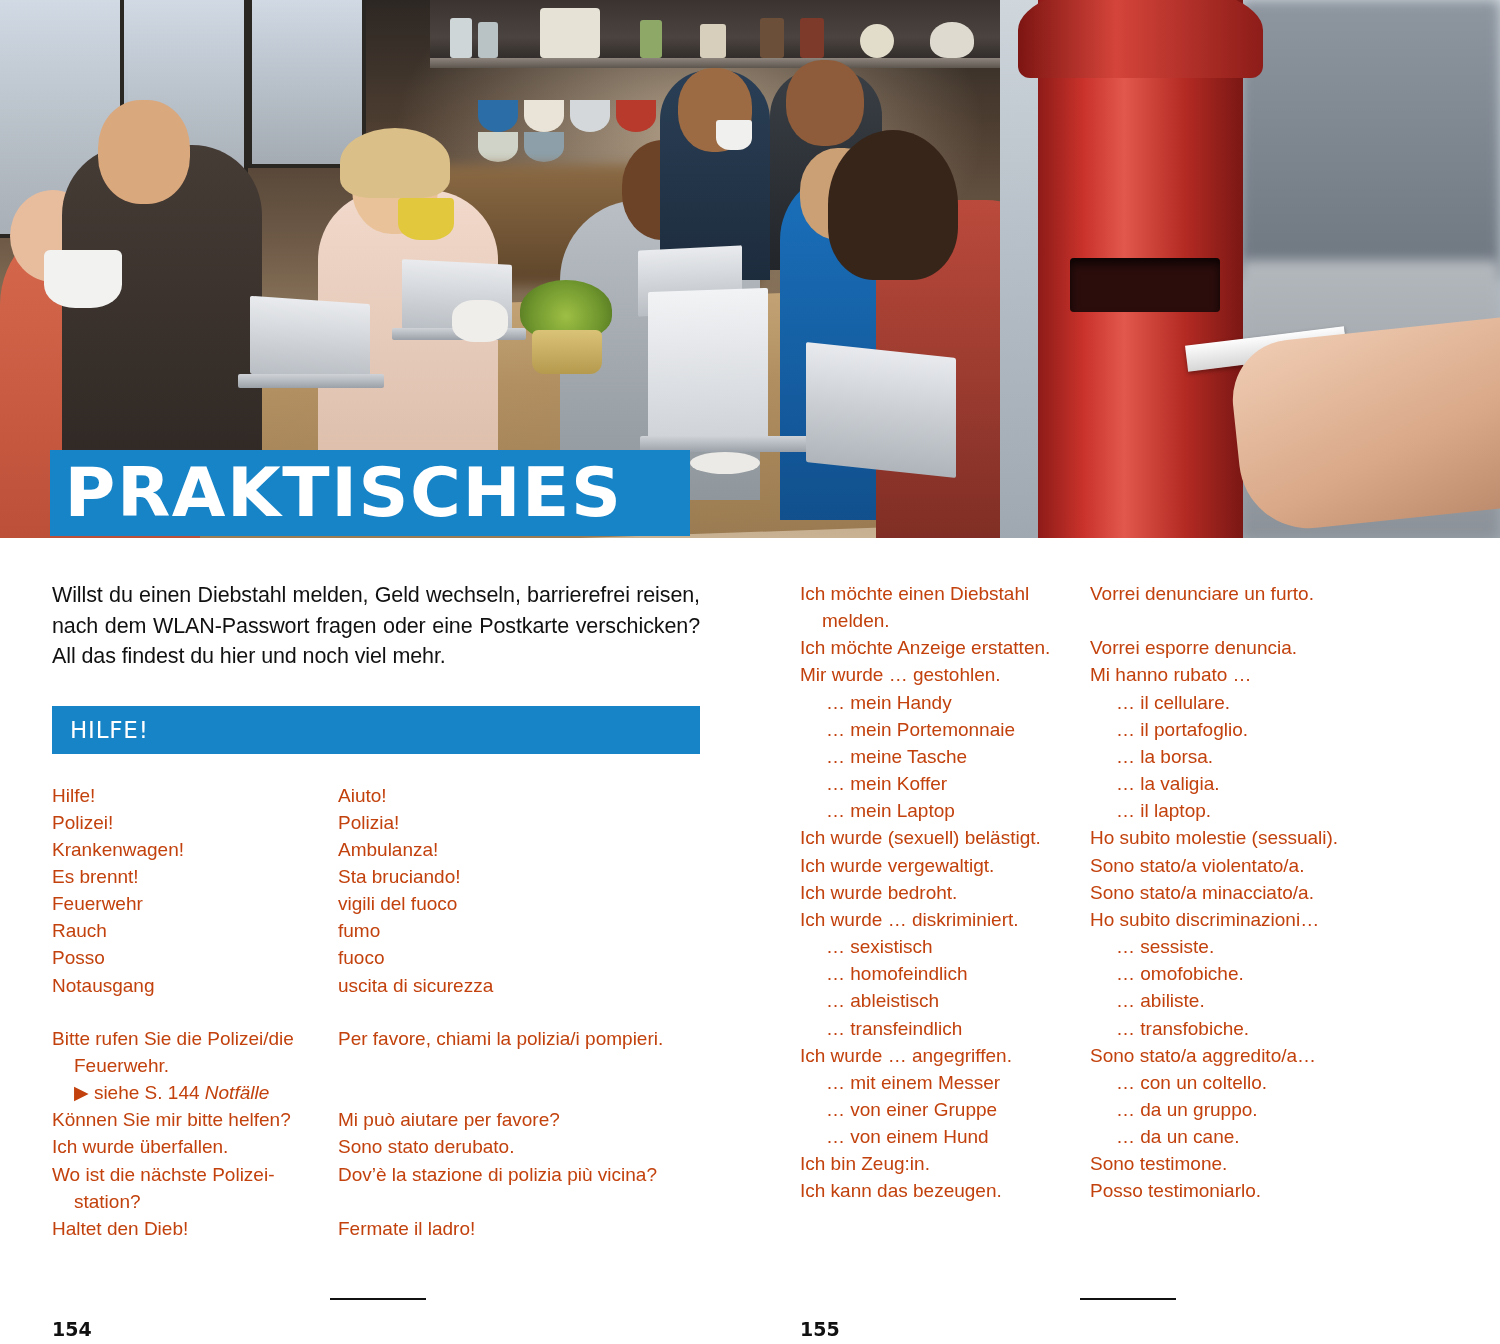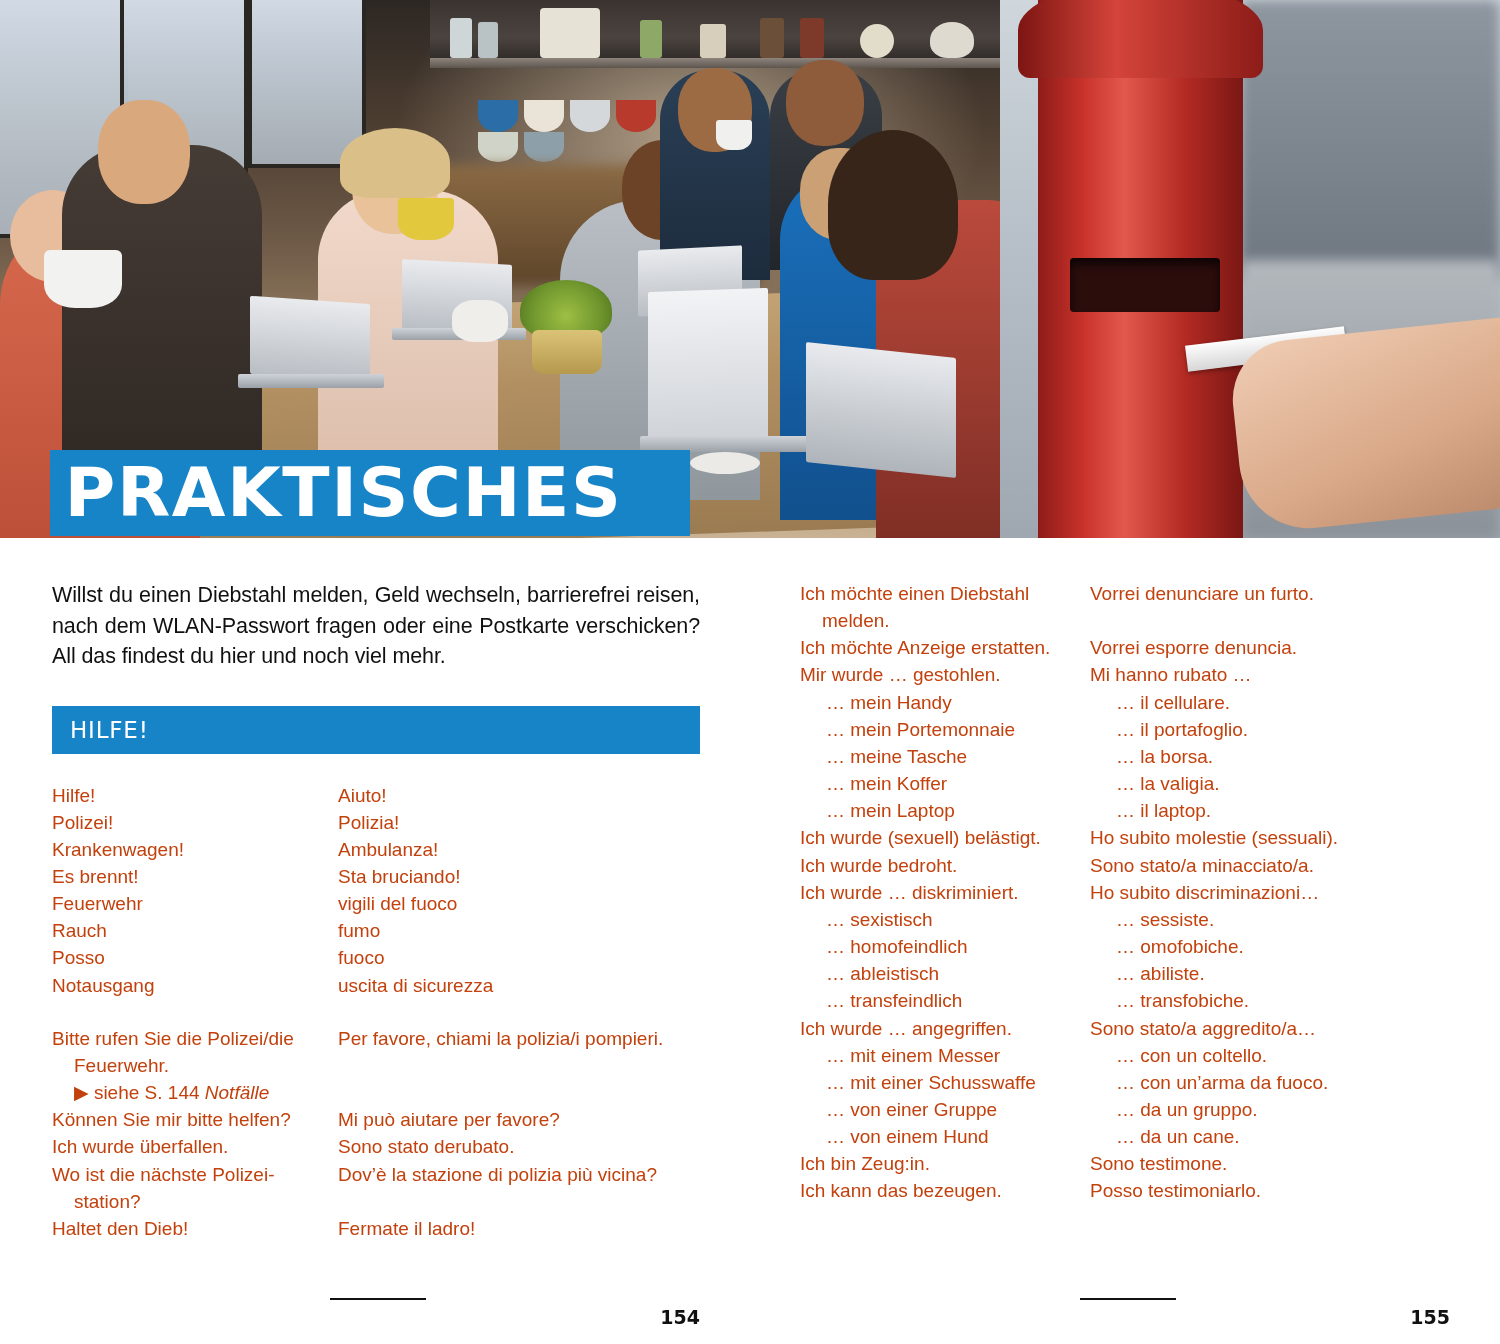--- a/index.html
+++ b/index.html
@@ -222,26 +222,26 @@
 
   .indent { padding-left: 26px; display: block; }
   .cont { padding-left: 22px; display: block; }
   .spacer td { height: 26px; }
   .ref { padding-left: 22px; display: block; }
   .ref i { font-style: italic; }
 
   
   .folio {
     position: absolute;
-    bottom: 16px;
+    bottom: 4px;
     font-family: "DejaVu Sans", sans-serif;
     font-weight: 700;
     font-size: 19px;
     color: #111111;
-    text-align: right;
+    text-align: left;
   }
   .folio-rule {
     position: absolute;
     bottom: 44px;
     height: 2px;
     background: #111111;
   }
   #folio-left { left: 52px; width: 648px; }
   #folio-left-rule { left: 330px; width: 96px; }
   #folio-right { left: 800px; width: 650px; }
@@ -481,20 +481,24 @@
             </td>
             <td class="it">
               <span class="indent">… il laptop.</span>
             </td>
           </tr>
         <tr>
             <td class="de">Ich wurde (sexuell) belästigt.</td>
             <td class="it">Ho subito molestie (sessuali).</td>
           </tr>
         <tr>
+            <td class="de">Ich wurde vergewaltigt.</td>
+            <td class="it">Sono stato/a violentato/a.</td>
+          </tr>
+        <tr>
             <td class="de">Ich wurde bedroht.</td>
             <td class="it">Sono stato/a minacciato/a.</td>
           </tr>
         <tr>
             <td class="de">Ich wurde … diskriminiert.</td>
             <td class="it">Ho subito discriminazioni…</td>
           </tr>
         <tr>
             <td class="de">
               <span class="indent">… sexistisch</span>
@@ -530,28 +534,20 @@
         <tr>
             <td class="de">Ich wurde … angegriffen.</td>
             <td class="it">Sono stato/a aggredito/a…</td>
           </tr>
         <tr>
             <td class="de">
               <span class="indent">… mit einem Messer</span>
             </td>
             <td class="it">
               <span class="indent">… con un coltello.</span>
-            </td>
-          </tr>
-        <tr>
-            <td class="de">
-              <span class="indent">… mit einer Schusswaffe</span>
-            </td>
-            <td class="it">
-              <span class="indent">… con un’arma da fuoco.</span>
             </td>
           </tr>
         <tr>
             <td class="de">
               <span class="indent">… von einer Gruppe</span>
             </td>
             <td class="it">
               <span class="indent">… da un gruppo.</span>
             </td>
           </tr>

